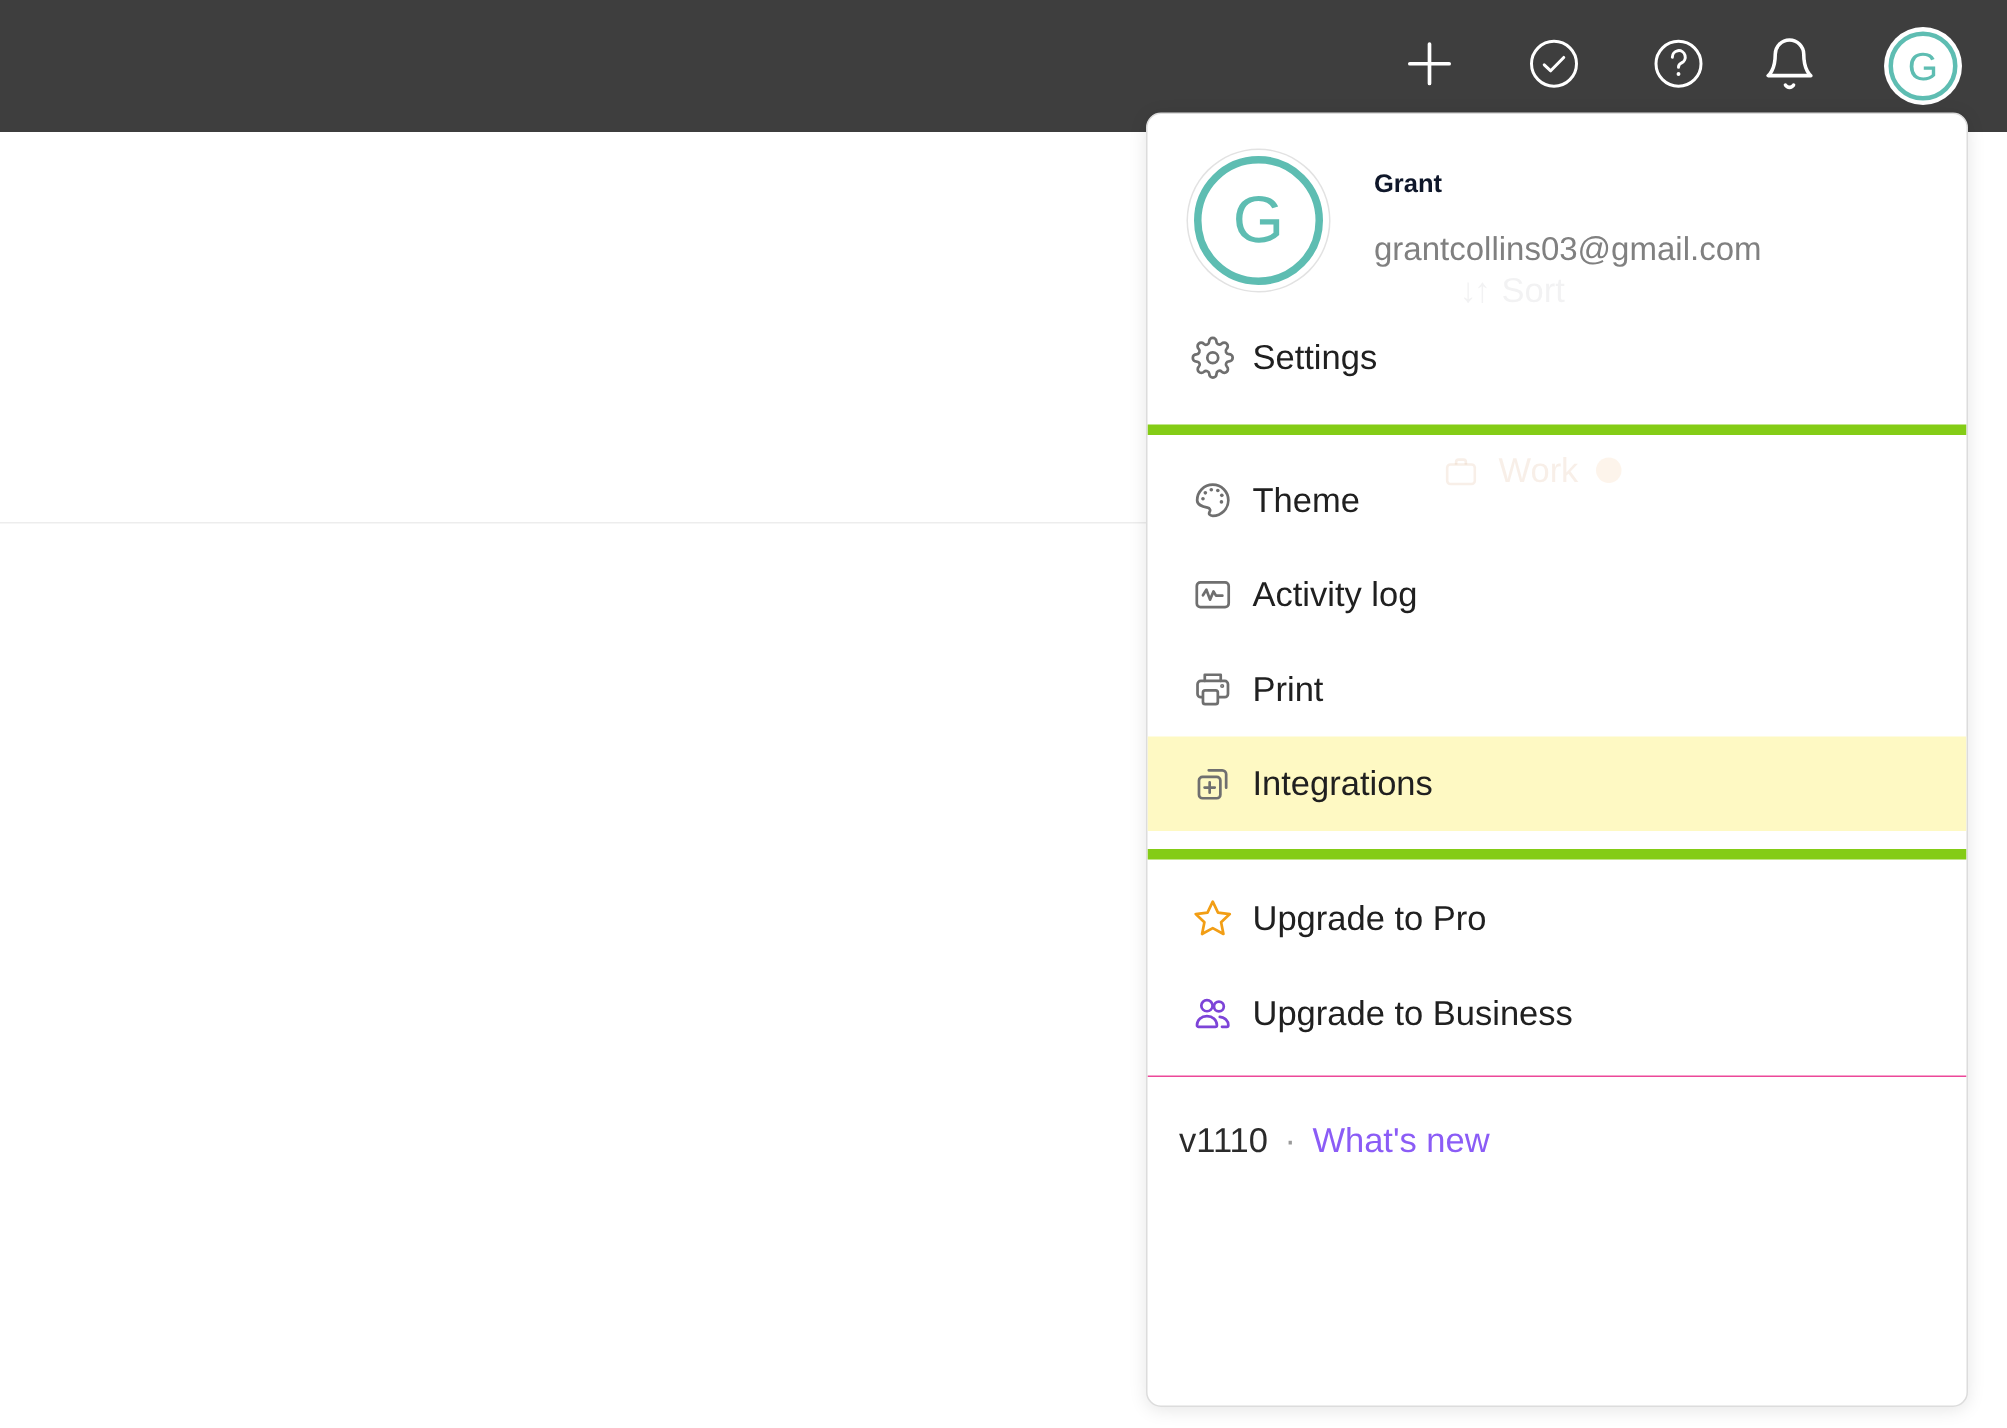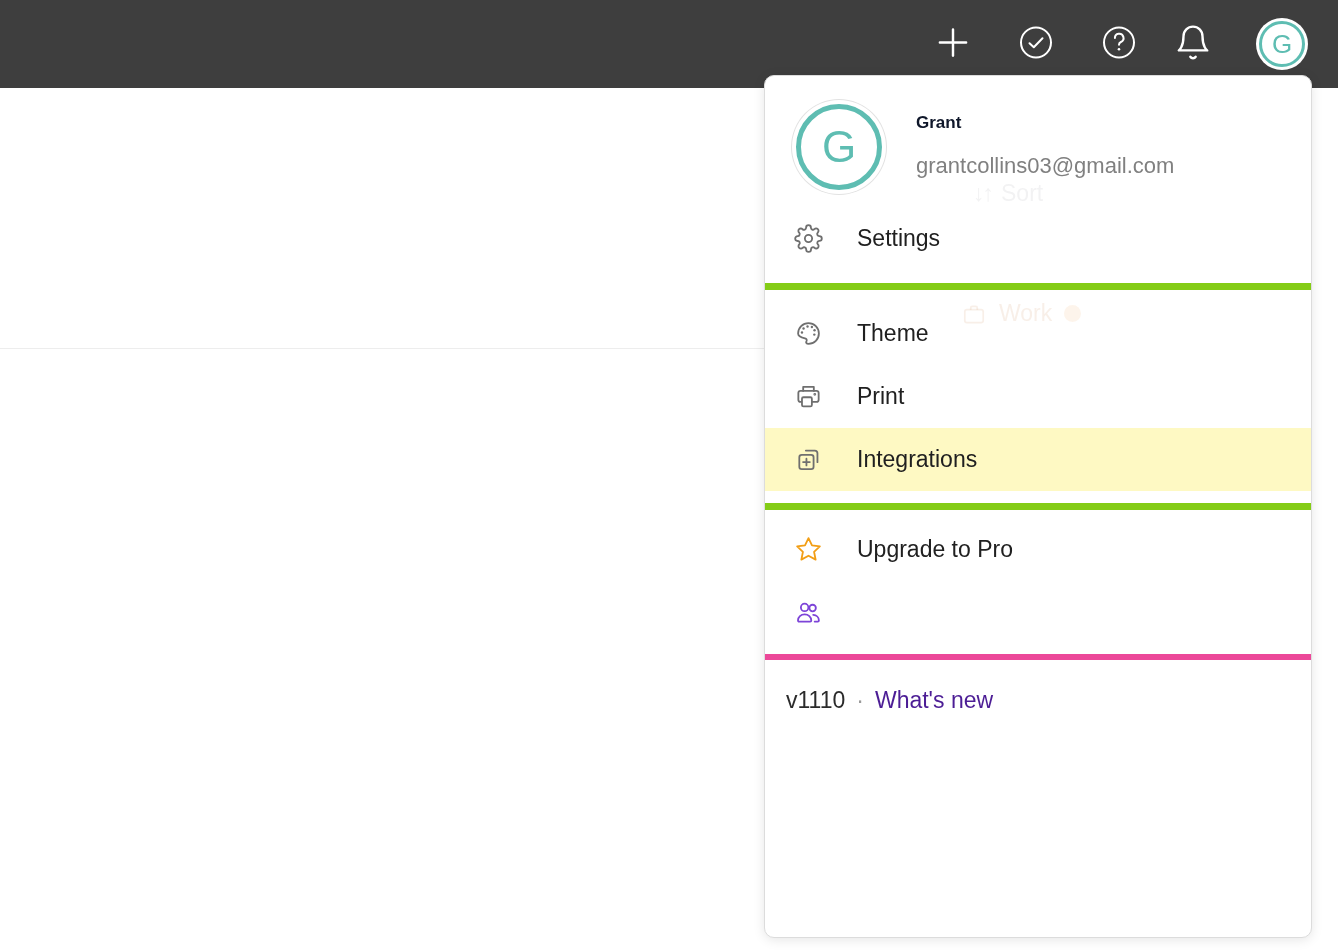--- a/index.html
+++ b/index.html
@@ -36,29 +36,29 @@
   .section.s4 { padding:10px 0; }
 
   .user-row { display:flex; align-items:flex-start; padding-left:27px; margin-bottom:13px; }
   .user-text { margin-left:30px; padding-top:13px; }
   .user-name { font-size:17px; font-weight:bold; color:#0f172a; }
   .user-email { margin-top:20px; font-size:22px; color:#808080; }
 
   .menu-item { display:flex; align-items:center; height:63px; padding-left:28px; cursor:pointer; }
   .menu-item .mi-icon { width:30px; height:30px; display:flex; align-items:center; justify-content:center; flex:0 0 30px; }
   .menu-item .mi-icon svg { width:29px; height:29px; stroke:#6f6f6f; fill:none; stroke-width:1.5; stroke-linecap:round; stroke-linejoin:round; }
-  .menu-item .mi-label { margin-left:34px; font-size:23px; color:#202020; }
+  .menu-item .mi-label { margin-left:12px; font-size:23px; color:#202020; }
   .menu-item.highlight { background:#fef9c3; }
   .menu-item .mi-icon svg.star { stroke:#f29e15; }
   .menu-item .mi-icon svg.people { stroke:#7d44d8; }
 
-  .menu-footer { height:86px; display:flex; align-items:center; padding-left:21px; border-top:6px solid #ec4899; font-size:23px; }
+  .menu-footer { height:86px; display:flex; align-items:center; padding-left:21px; border-top:1px solid #ec4899; font-size:23px; }
   .version { color:#2b2b2b; }
   .dot-sep { color:#9a9a9a; margin:0 11px; }
-  .whats-new { color:#4c1d95; cursor:pointer; }
+  .whats-new { color:#8b5cf6; cursor:pointer; }
 
   
   .ghost { position:absolute; pointer-events:none; display:flex; align-items:center; }
   .ghost-sort { left:208px; top:104px; font-size:23px; color:rgba(70,70,80,0.07); }
   .ghost-sort .g-arrows { margin-right:9px; letter-spacing:-2px; }
   .ghost-work { left:196px; top:224px; font-size:23px; color:rgba(205,140,90,0.14); }
   .ghost-work svg { width:26px; height:26px; stroke:rgba(205,140,90,0.14); fill:none; stroke-width:1.6; margin-right:12px; }
   .ghost-work .g-dot { width:17px; height:17px; border-radius:50%; background:rgba(240,185,130,0.16); margin-left:12px; }
 </style>
 </head>
@@ -157,20 +157,29 @@
                 <circle cx="17" cy="9.3" r="1"></circle>
                 <circle cx="16.8" cy="12.9" r="1"></circle>
               </g>
             </svg>
         </span>
         <span class="mi-label">Theme</span>
       </div>
       <div class="menu-item">
         <span class="mi-icon">
           <svg viewBox="0 0 24 24">
+              <rect x="3.2" y="5.2" width="17.6" height="13.6" rx="2"></rect>
+              <polyline points="6.6 12.3 8.5 9.2 10.5 14.7 12.4 10.2 13.8 12.5 17.3 12.5"></polyline>
+            </svg>
+        </span>
+        <span class="mi-label">Activity log</span>
+      </div>
+      <div class="menu-item">
+        <span class="mi-icon">
+          <svg viewBox="0 0 24 24">
               <path d="M7.6 7.4V4h8.8v3.4"></path>
               <rect x="3.6" y="7.4" width="16.8" height="9" rx="1.8"></rect>
               <circle cx="17.2" cy="10.2" r="0.4" fill="#6f6f6f"></circle>
               <rect x="6.6" y="12.6" width="8.2" height="7.6" rx="1.2" fill="#fff"></rect>
             </svg>
         </span>
         <span class="mi-label">Print</span>
       </div>
       <div class="menu-item highlight">
         <span class="mi-icon">
@@ -195,20 +204,21 @@
       </div>
       <div class="menu-item">
         <span class="mi-icon">
           <svg class="people" viewBox="0 0 24 24" stroke-width="1.6">
               <circle cx="15.4" cy="8.3" r="2.7"></circle>
               <path d="M15.9 14c2.7.2 4.7 2.2 4.7 4.6 0 .5-.4.9-.9.9h-2.6"></path>
               <circle cx="8.8" cy="7.8" r="3.1" fill="#fff"></circle>
               <path d="M3.3 18.6c0-2.9 2.4-5 5.5-5s5.5 2.1 5.5 5c0 .5-.4.9-.9.9H4.2a.9.9 0 0 1-.9-.9z" fill="#fff"></path>
             </svg>
         </span>
+        <span class="mi-label">Upgrade to Business</span>
       </div>
     </div>
 
 
     <div class="menu-footer">
       <span class="version">v1110</span>
       <span class="dot-sep">·</span>
       <span class="whats-new">What's new</span>
     </div>
 

